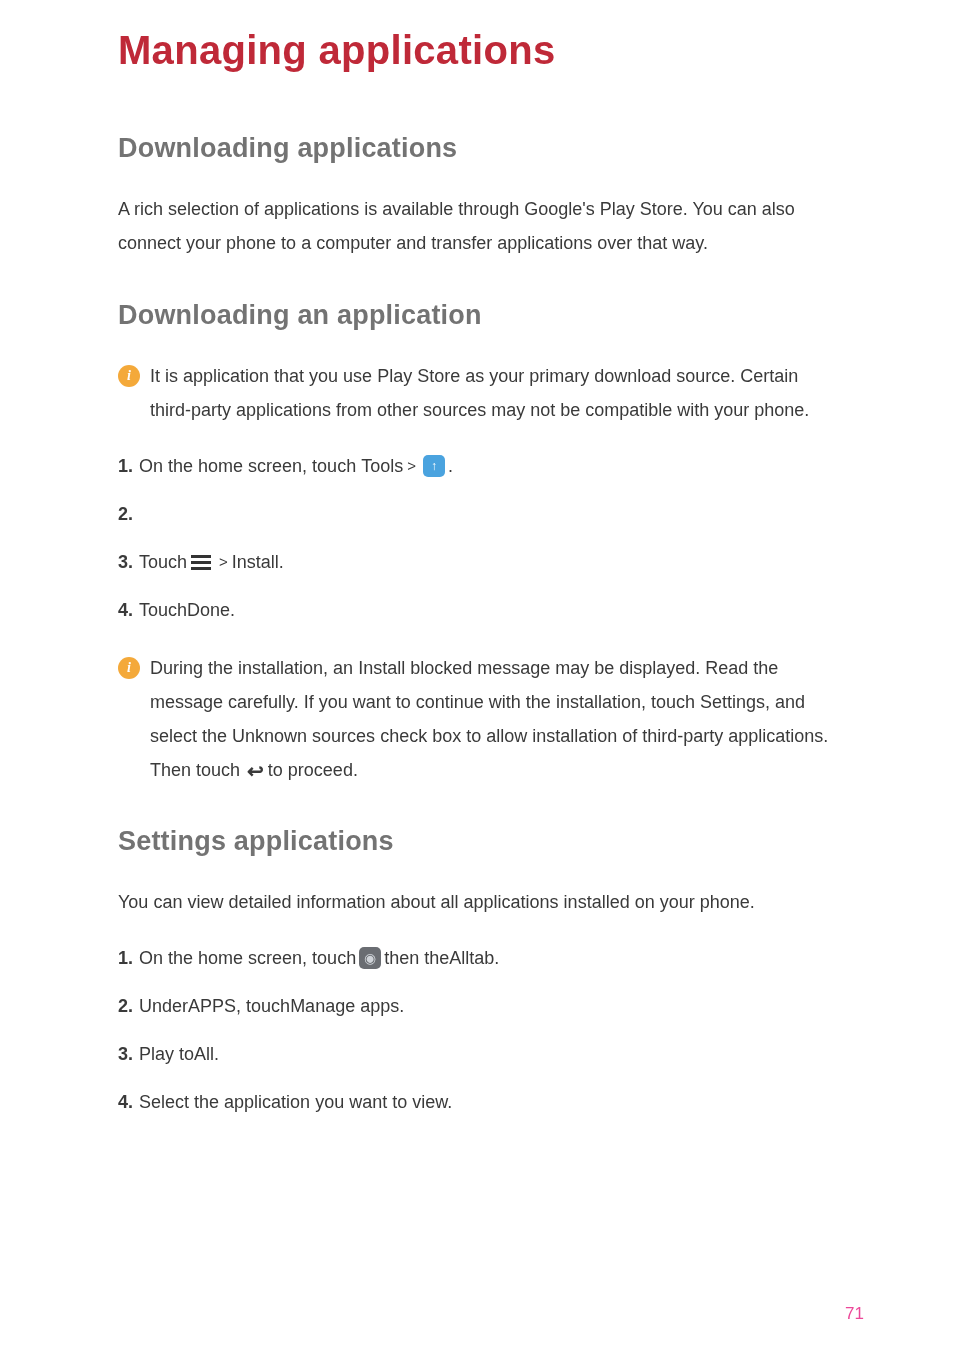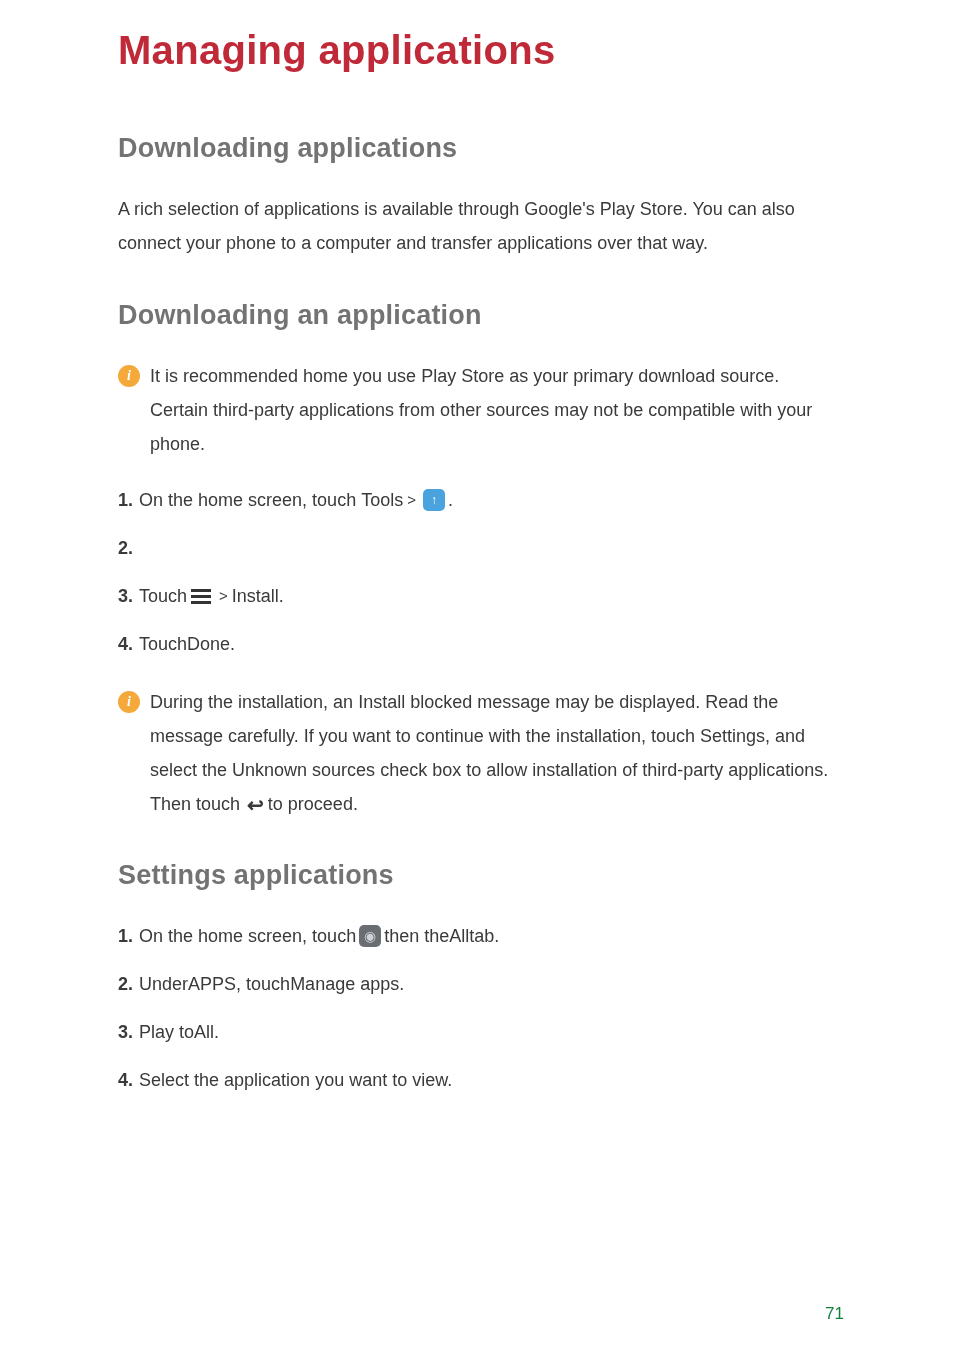--- a/index.html
+++ b/index.html
@@ -64,23 +64,23 @@
     align-items: center;
     flex-wrap: wrap;
   }
   ol.steps > li .num {
     font-weight: 700;
     margin-right: 6px;
   }
   .page-number {
     position: absolute;
     bottom: 28px;
-    right: 110px;
+    right: 90px;
     font-size: 17px;
-    color: #15803d;
+    color: #ec4899;
   }
   
   .info-icon {
     width: 22px; height: 22px;
     border-radius: 50%;
     background: #f4a93a;
     color: #ffffff;
     display: inline-flex;
     align-items: center;
     justify-content: center;
@@ -156,21 +156,21 @@
   <h2 class="section">Downloading applications</h2>
   <p class="body">
     <span>A rich selection of applications is available through Google's </span><span class="strong">Play Store</span><span>. You can also connect your phone to a computer and transfer applications over that way.</span>
   </p>
 
   <h2 class="section">Downloading an application</h2>
 
   <div class="note">
     <span class="info-icon">i</span>
     <div class="note-text">
-      <span>It is recommended home you use </span><span class="strong">Play Store</span><span> as your primary download source. Certain third-party applications from other sources may not be compatible with your phone.</span>
+      <span>It is application that you use </span><span class="strong">Play Store</span><span> as your primary download source. Certain third-party applications from other sources may not be compatible with your phone.</span>
     </div>
   </div>
 
   <ol class="steps">
     <li>
       <span class="num">1.</span>
       <span> On the home screen, touch </span>&nbsp;
       <span class="strong">Tools</span>
       <span class="gt">&gt;</span>
       <span class="app-icon app-files"></span>
@@ -202,20 +202,21 @@
   <div class="note">
     <span class="info-icon">i</span>
     <div class="note-text">
       <span>During the installation, an </span><span class="strong">Install blocked</span><span> message may be displayed. Read the message carefully. If you want to continue with the installation, touch </span><span class="strong">Settings</span><span>, and select the </span><span class="strong">Unknown sources</span><span> check box to allow installation of third-party applications. Then touch </span><span class="back-icon">↪</span><span>to proceed.</span>
     </div>
   </div>
 
   <div class="spacer-md"></div>
 
   <h2 class="section">Settings applications</h2>
+  <p class="body" style="margin-bottom:22px;">You can view detailed information about all applications installed on your phone.</p>
 
   <ol class="steps">
     <li>
       <span class="num">1.</span>
       <span> On the home screen, touch </span>
       <span class="app-icon app-settings"></span>
       <span> then the </span>
       <span class="strong">All</span>
       <span> tab.</span>
     </li>

